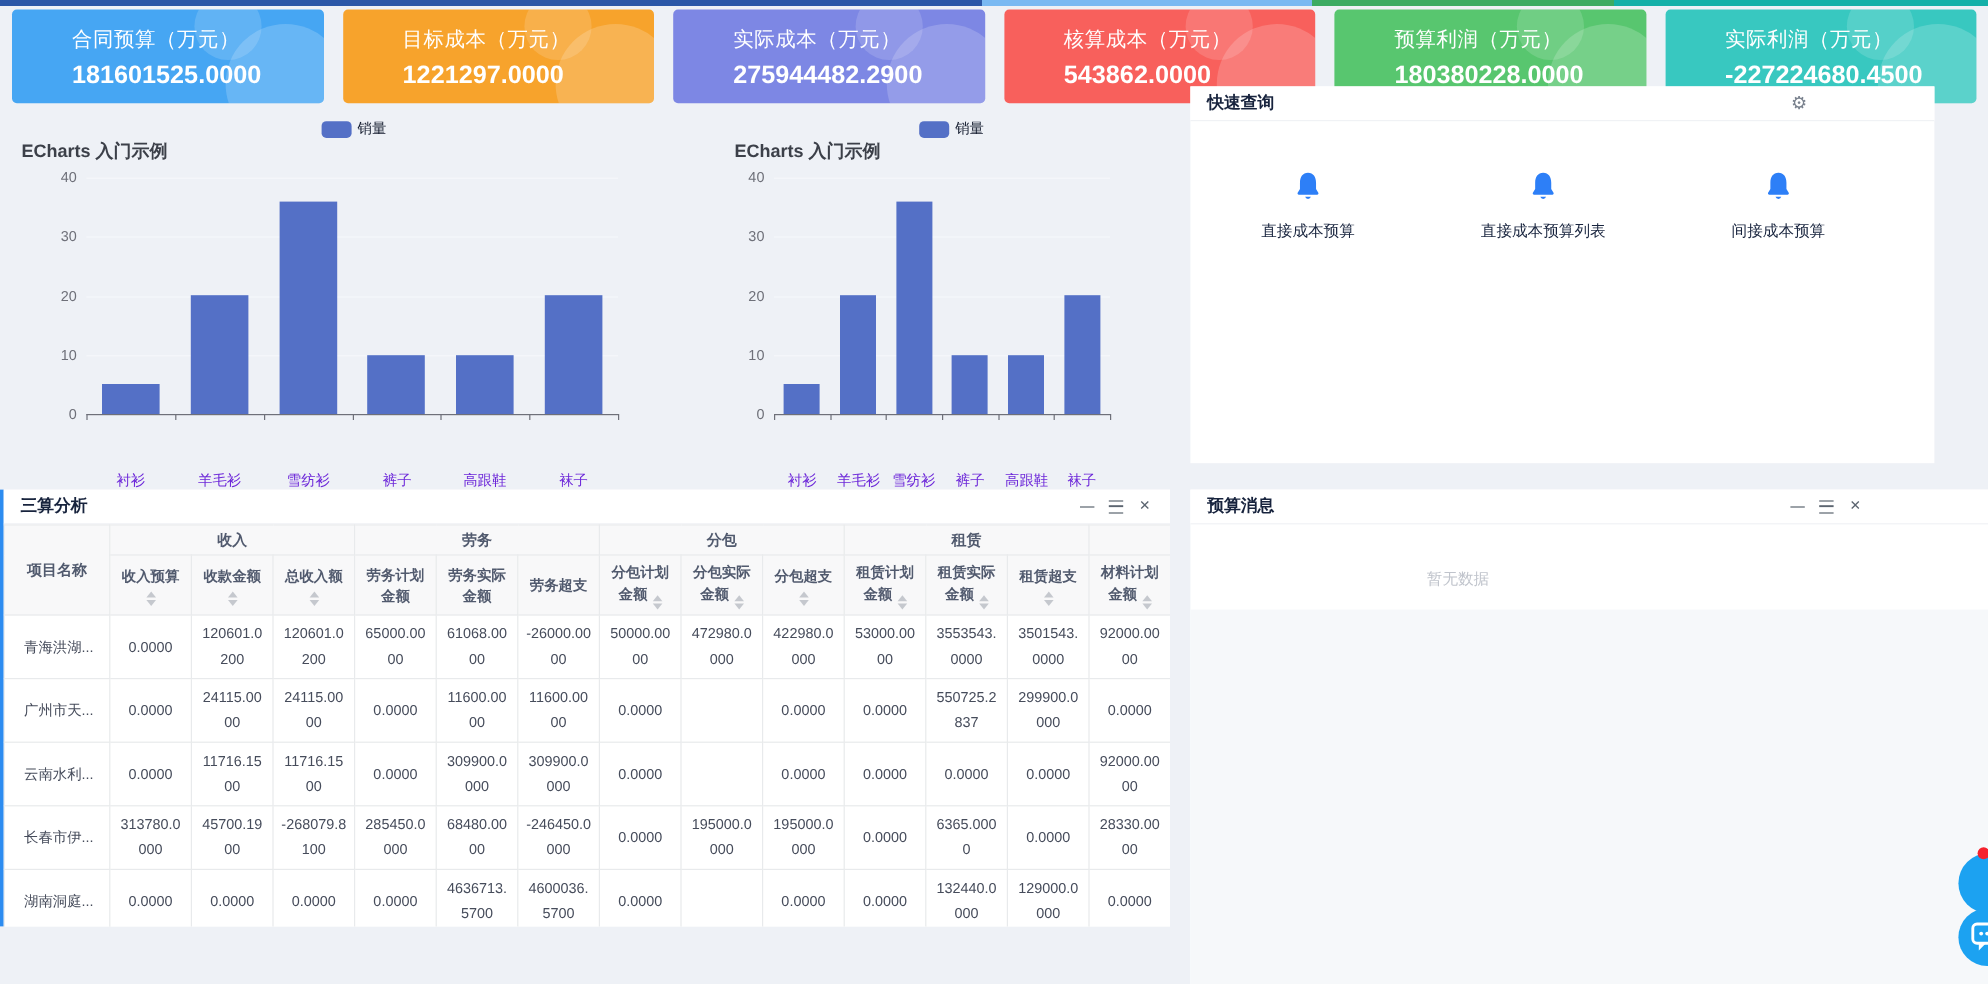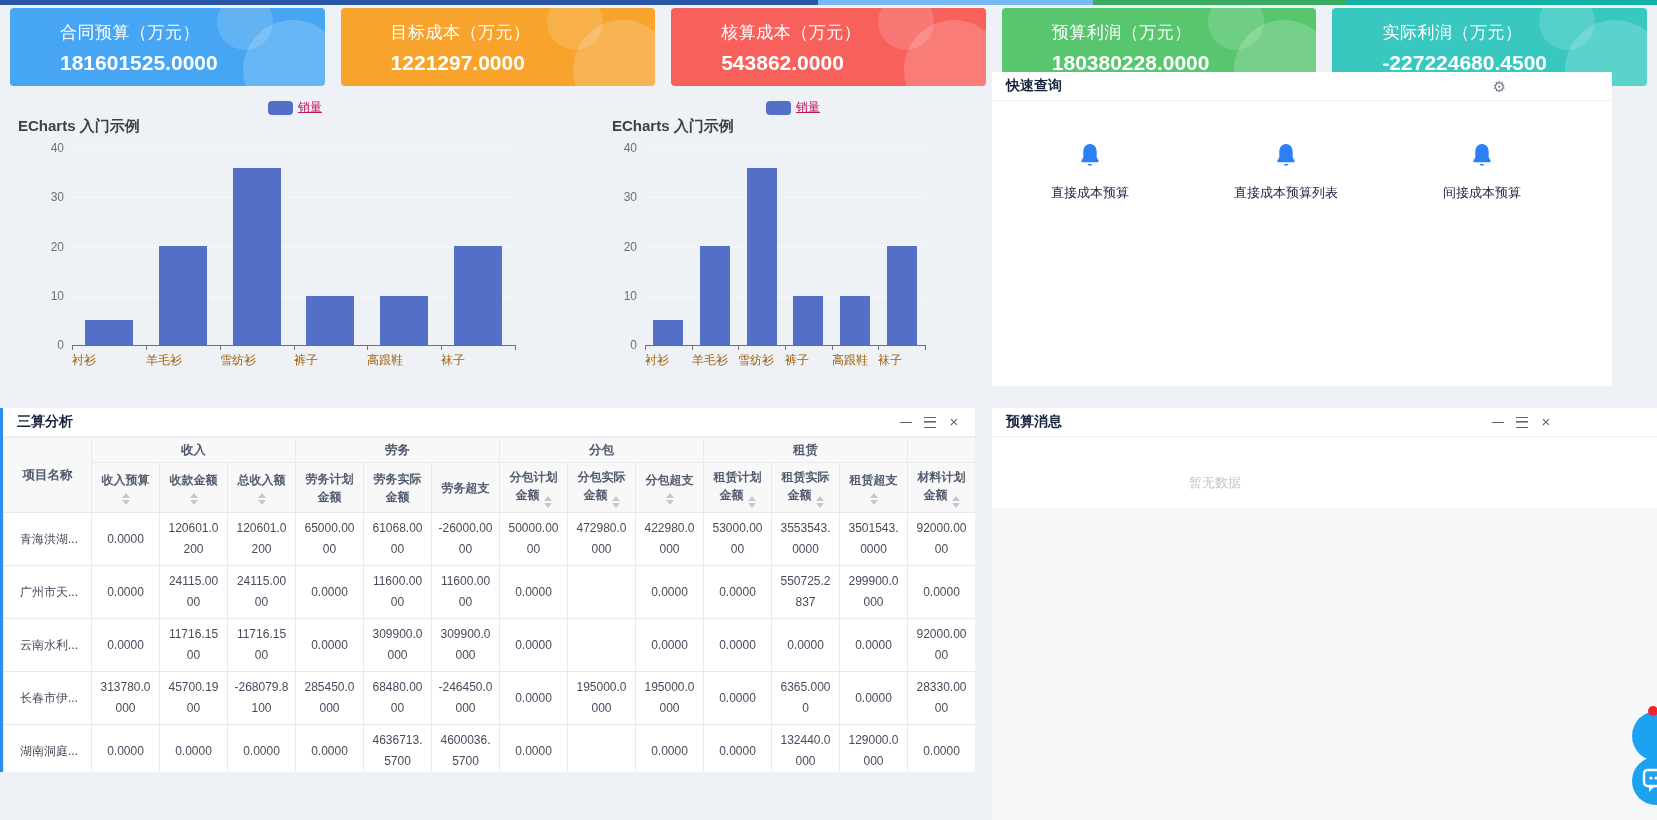--- a/index.html
+++ b/index.html
@@ -18,26 +18,26 @@
   .kpi-card::after{content:"";position:absolute;right:52px;top:-14px;width:56px;height:56px;border-radius:50%;background:rgba(255,255,255,.15);}
   .kpi-title{font-size:17px;letter-spacing:.5px;position:relative;z-index:1;}
   .kpi-value{font-size:21px;font-weight:bold;margin-top:7px;position:relative;z-index:1;}
   
   .chart{position:absolute;top:90px;height:312px;}
   #chart1{left:0;width:520px;}
   #chart2{left:520px;width:465px;}
   .chart-title{position:absolute;font-size:15px;font-weight:bold;color:#3c4049;margin-top:20px;}
   .legend{position:absolute;display:flex;align-items:center;cursor:pointer;}
   .legend-swatch{width:25px;height:14px;border-radius:4px;display:inline-block;}
-  .legend-label{font-size:12px;color:#be185d;margin-left:5px;text-decoration:underline;}
+  .legend-label{font-size:12px;color:#0f172a;margin-left:5px;}
   .gridline{position:absolute;height:1px;background:#f5f7fb;}
   .axis-x{position:absolute;height:1px;background:#6E7079;}
   .tick{position:absolute;width:1px;height:5px;background:#6E7079;}
   .ylab{position:absolute;font-size:12px;color:#6E7079;text-align:right;width:32px;}
-  .xlab{position:absolute;font-size:12px;color:#a16207;text-align:left;}
+  .xlab{position:absolute;font-size:12px;color:#6d28d9;text-align:center;margin-top:40px;}
   .bar{position:absolute;}
   
   .panel-header{height:29px;background:#fff;border-bottom:1px solid #f0f2f5;display:flex;align-items:center;padding:0 14px;box-sizing:border-box;}
   .panel-title{font-size:14px;font-weight:bold;color:#17233d;}
   .win-controls{margin-left:auto;display:flex;align-items:center;gap:10px;}
   .win-controls .wc{cursor:pointer;display:inline-flex;align-items:center;justify-content:center;width:14px;height:14px;color:#5c6570;font-size:13px;}
   .ic-min{display:inline-block;width:12px;height:0;border-top:1.6px solid #5c6570;}
   .ic-menu{display:inline-block;width:12px;height:9px;border-top:1.6px solid #5c6570;border-bottom:1.6px solid #5c6570;
     background:linear-gradient(#5c6570,#5c6570) center/12px 1.6px no-repeat;}
   .ic-close{font-size:15px;line-height:14px;color:#5c6570;}
@@ -80,20 +80,24 @@
 <div class="top-strip"></div>
 
 <div class="kpi-row">
     <div class="kpi-card" style="background: rgb(70, 166, 243);">
       <div class="kpi-title">合同预算（万元）</div>
       <div class="kpi-value">181601525.0000</div>
     </div>
     <div class="kpi-card" style="background: rgb(247, 163, 44);">
       <div class="kpi-title">目标成本（万元）</div>
       <div class="kpi-value">1221297.0000</div>
+    </div>
+    <div class="kpi-card" style="background: rgb(125, 135, 228);">
+      <div class="kpi-title">实际成本（万元）</div>
+      <div class="kpi-value">275944482.2900</div>
     </div>
     <div class="kpi-card" style="background: rgb(248, 96, 92);">
       <div class="kpi-title">核算成本（万元）</div>
       <div class="kpi-value">543862.0000</div>
     </div>
     <div class="kpi-card" style="background: rgb(88, 198, 111);">
       <div class="kpi-title">预算利润（万元）</div>
       <div class="kpi-value">180380228.0000</div>
     </div>
     <div class="kpi-card" style="background: rgb(56, 200, 192);">

